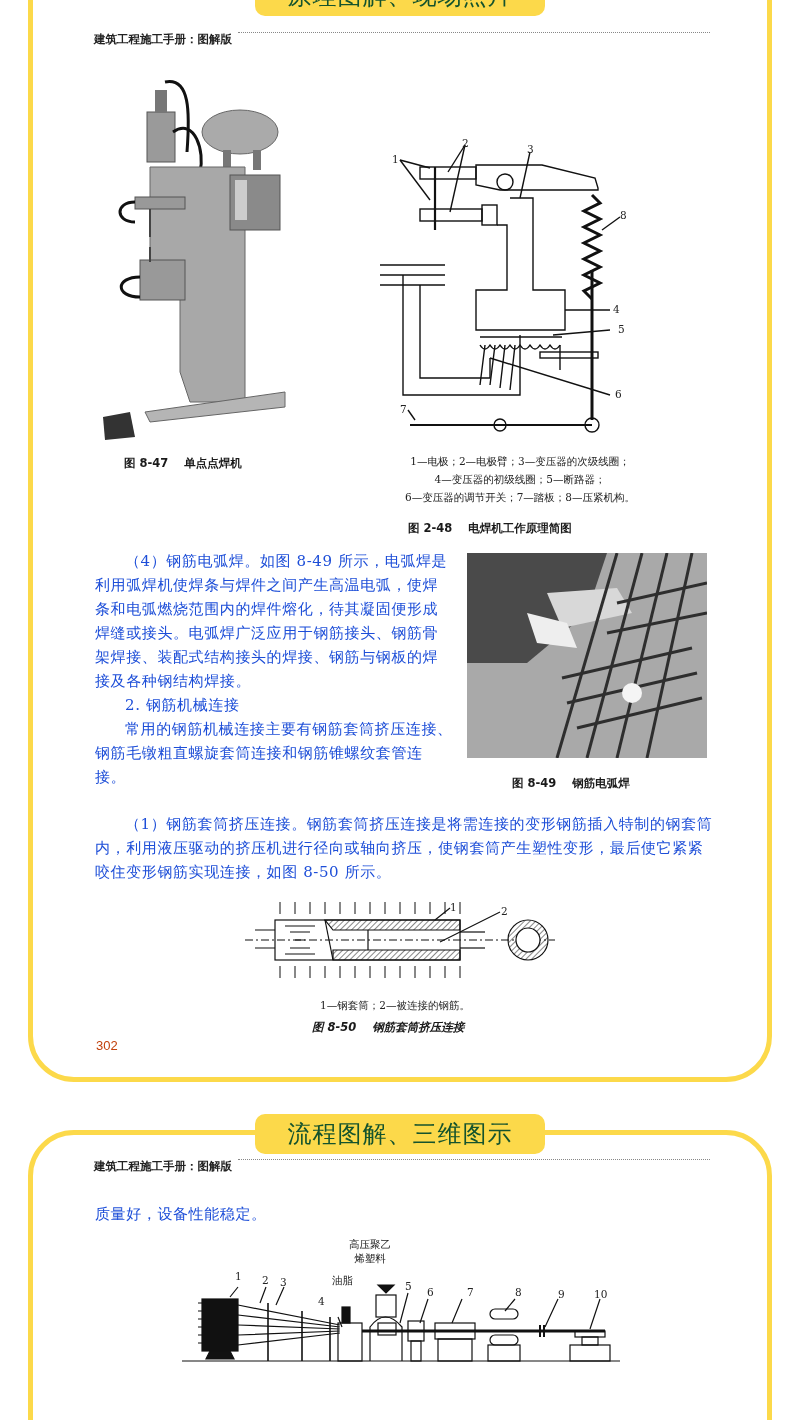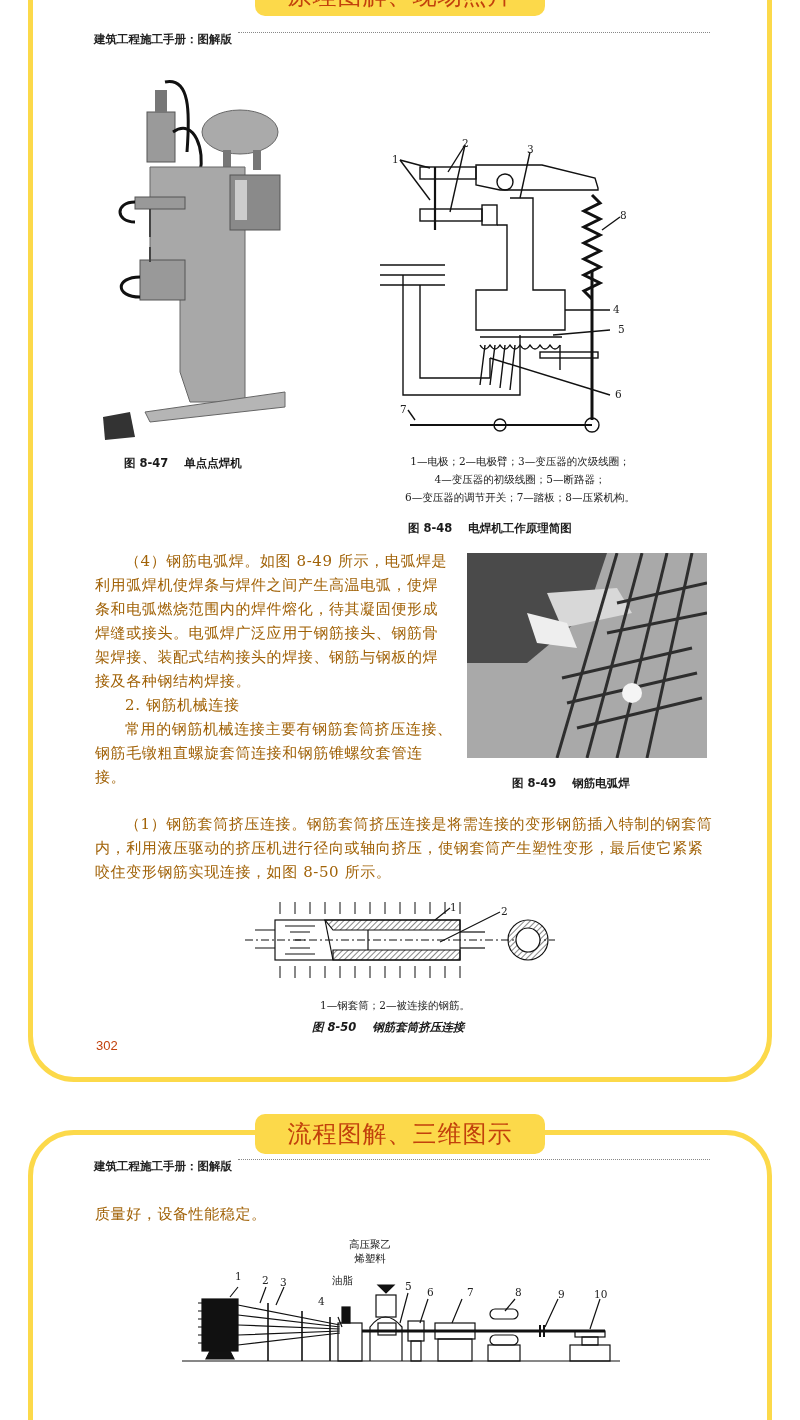--- a/index.html
+++ b/index.html
@@ -9,40 +9,40 @@
   .card {
     position: absolute; left: 28px; width: 744px;
     border: 5px solid #fcd94a; border-radius: 46px; background: #fff;
   }
   .card1 { top: -60px; height: 1142px; }
   .card2 { top: 1130px; height: 360px; }
 
   .banner {
     position: absolute; left: 255px; width: 290px; height: 40px;
     background: #fcd94a; border-radius: 10px;
-    font-family: "DejaVu Sans", sans-serif; font-size: 24px; color: #c2410c;
+    font-family: "DejaVu Sans", sans-serif; font-size: 24px; color: #14532d;
     text-align: center; line-height: 40px; letter-spacing: 1px;
   }
   .banner1 { top: -24px; overflow: hidden; }
   .banner2 { top: 1114px; }
 
   .running-head {
     position: absolute; left: 94px; width: 616px; height: 16px;
     font-size: 11.5px; font-weight: bold; display: flex; align-items: flex-start; color: #222;
   }
   .running-head .dots { flex: 1; margin-left: 6px; border-bottom: 1px dotted #888; height: 1px; }
   .rh1 { top: 32px; }
   .rh2 { top: 1159px; }
 
   .abs { position: absolute; }
 
   .caption-title { font-family: "DejaVu Sans", sans-serif; font-weight: bold; font-size: 11.5px; color: #1a1a1a; }
   .legend { font-size: 10.5px; text-align: center; line-height: 18px; color: #222; }
 
-  .body-text { font-size: 15px; line-height: 24px; letter-spacing: 0.6px; color: #a16207; }
+  .body-text { font-size: 15px; line-height: 24px; letter-spacing: 0.6px; color: #1d4ed8; }
   .indent { text-indent: 2em; }
 
   .page-no { font-family: "Liberation Sans", sans-serif; font-size: 13px; color: #c2410c; }
 
   .photo { background: #888; overflow: hidden; }
 </style>
 </head>
 <body>
 
 <div class="card card1"></div>
@@ -137,21 +137,21 @@
   <span class="abs legend" style="left:245px; top:255px;">6</span>
   <span class="abs legend" style="left:30px; top:270px;">7</span>
 </div>
 
 <div class="abs legend" style="left:360px; top:452px; width:320px;">
   <div>1—电极；2—电极臂；3—变压器的次级线圈；</div>
   <div>4—变压器的初级线圈；5—断路器；</div>
   <div>6—变压器的调节开关；7—踏板；8—压紧机构。</div>
 </div>
 <div class="abs caption-title" style="left:408px; top:521px;">
-  <span>图 8-48</span>&nbsp;&nbsp;&nbsp;
+  <span>图 2-48</span>&nbsp;&nbsp;&nbsp;
   <span>电焊机工作原理简图</span>
 </div>
 
 <div class="abs body-text" style="left:95px; top:549px; width:358px;">
   <p class="indent">（4）钢筋电弧焊。如图 8-49 所示，电弧焊是利用弧焊机使焊条与焊件之间产生高温电弧，使焊条和电弧燃烧范围内的焊件熔化，待其凝固便形成焊缝或接头。电弧焊广泛应用于钢筋接头、钢筋骨架焊接、装配式结构接头的焊接、钢筋与钢板的焊接及各种钢结构焊接。</p>
   <p class="indent">2. 钢筋机械连接</p>
   <p class="indent">常用的钢筋机械连接主要有钢筋套筒挤压连接、钢筋毛镦粗直螺旋套筒连接和钢筋锥螺纹套管连接。</p>
 </div>
 
 <div class="abs photo" style="left:467px; top:553px; width:240px; height:205px; background:#9c9c9c;">

